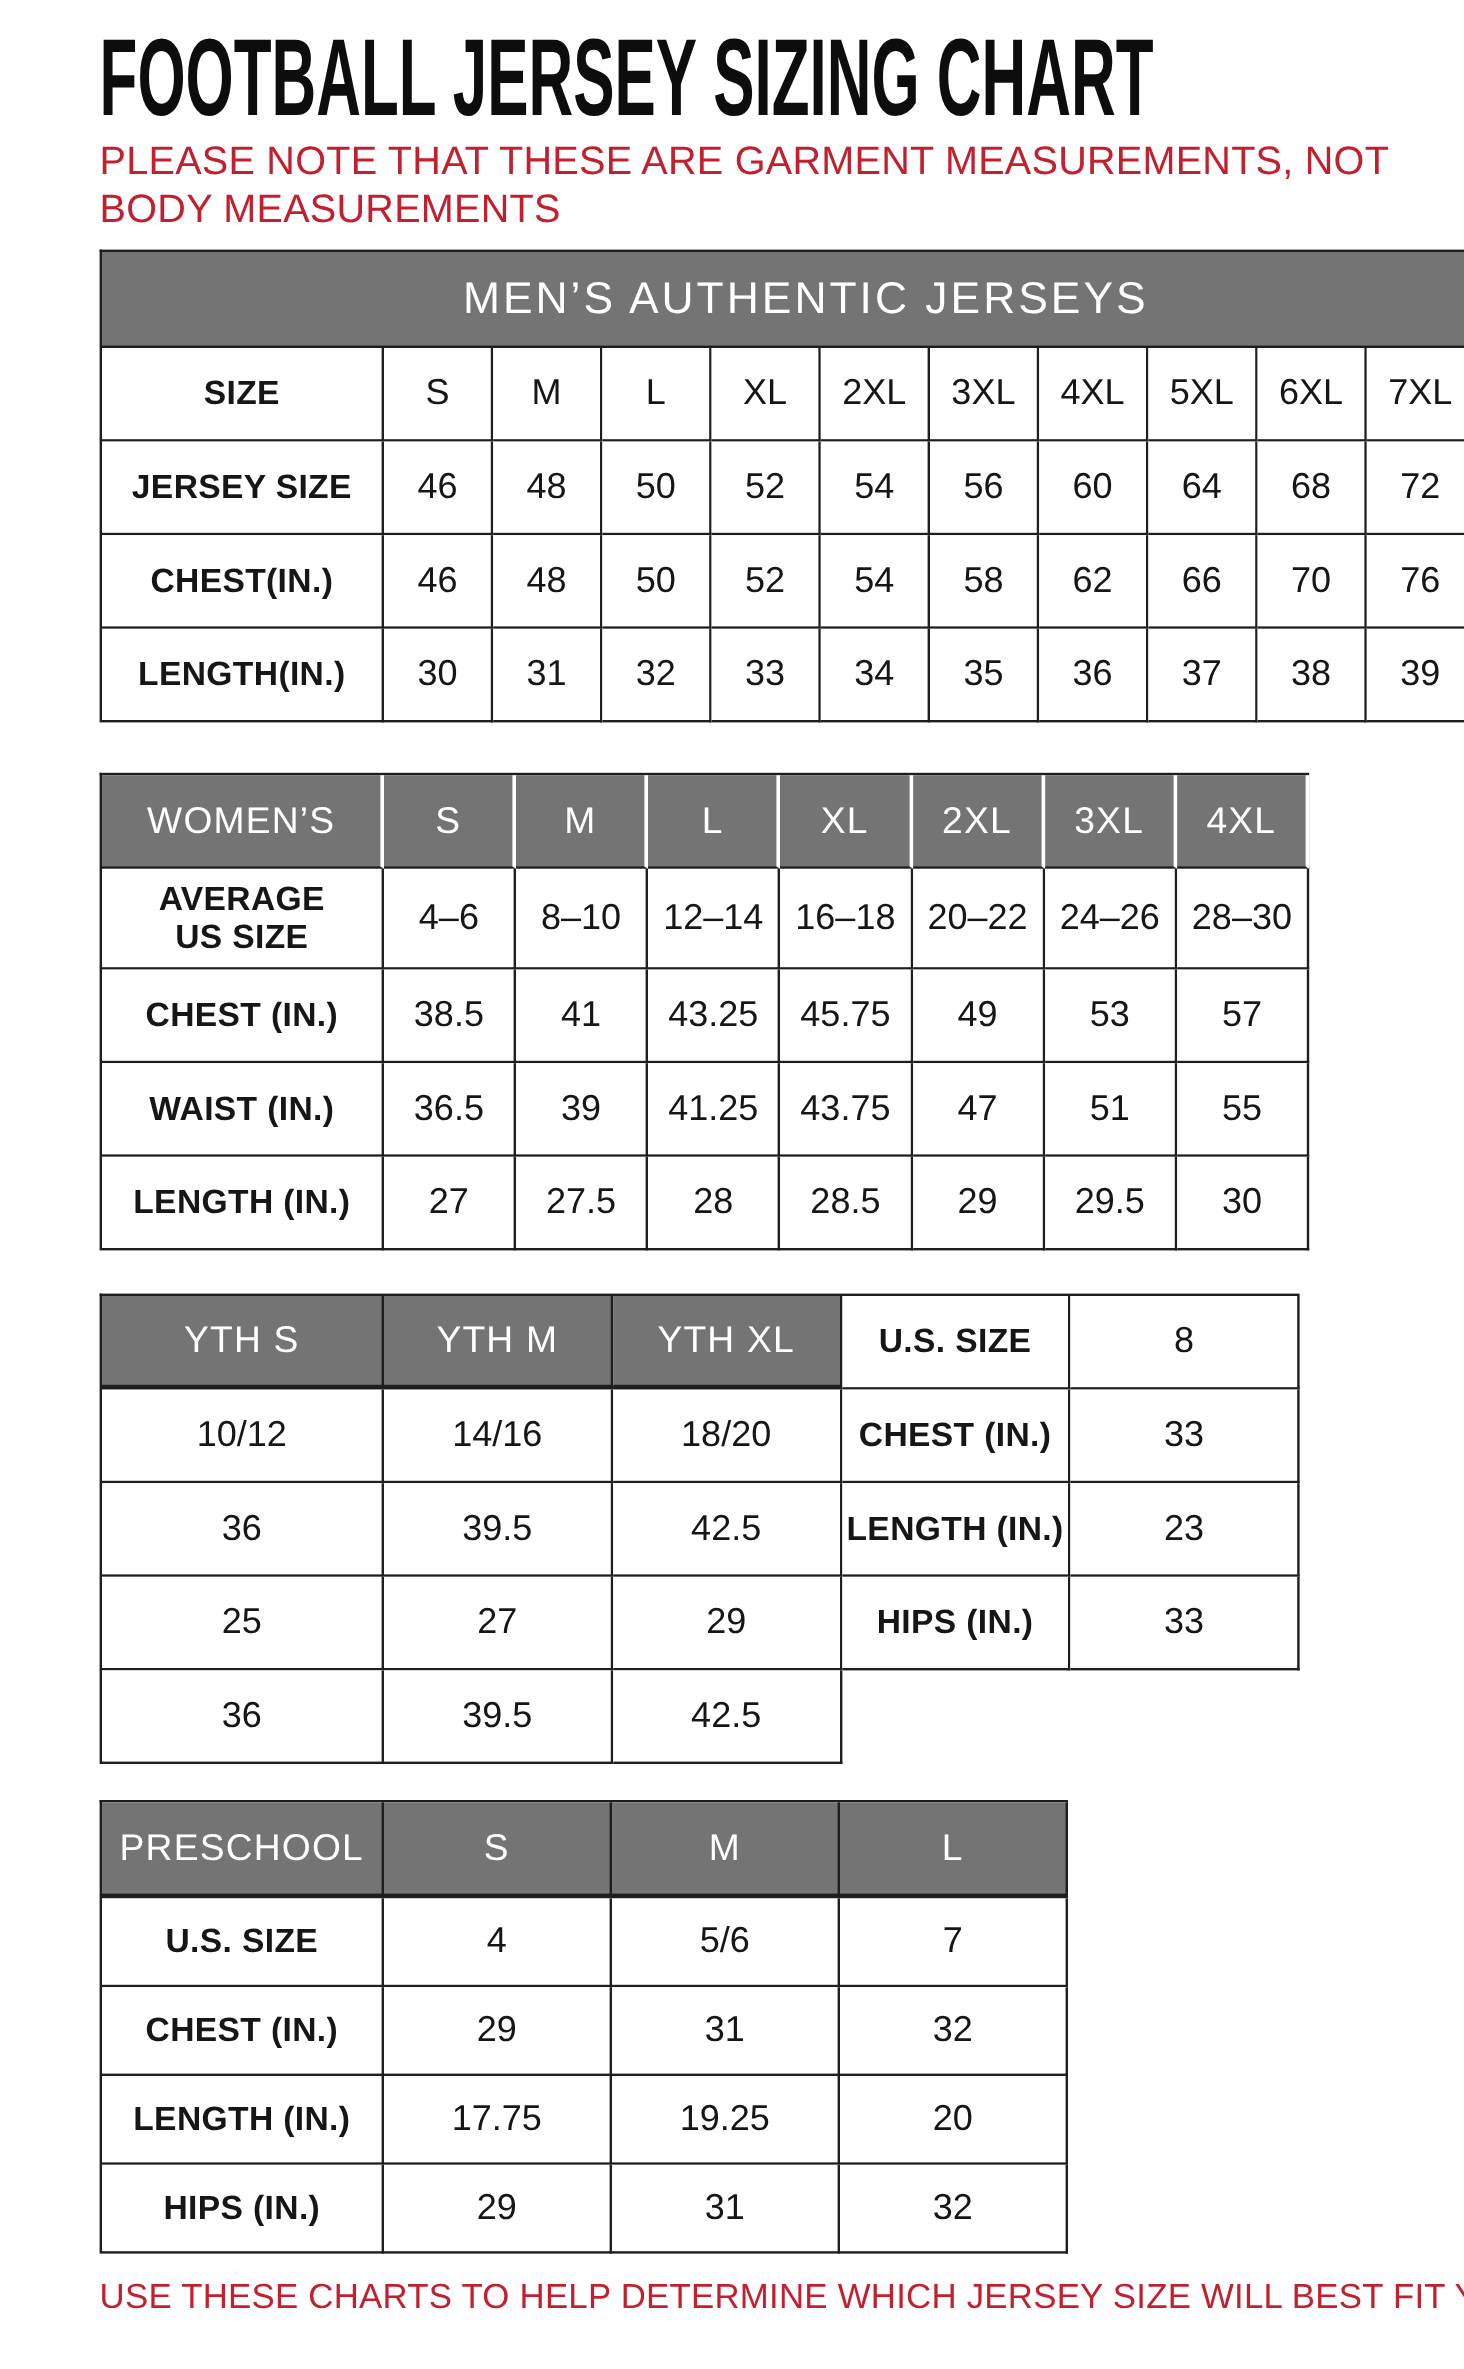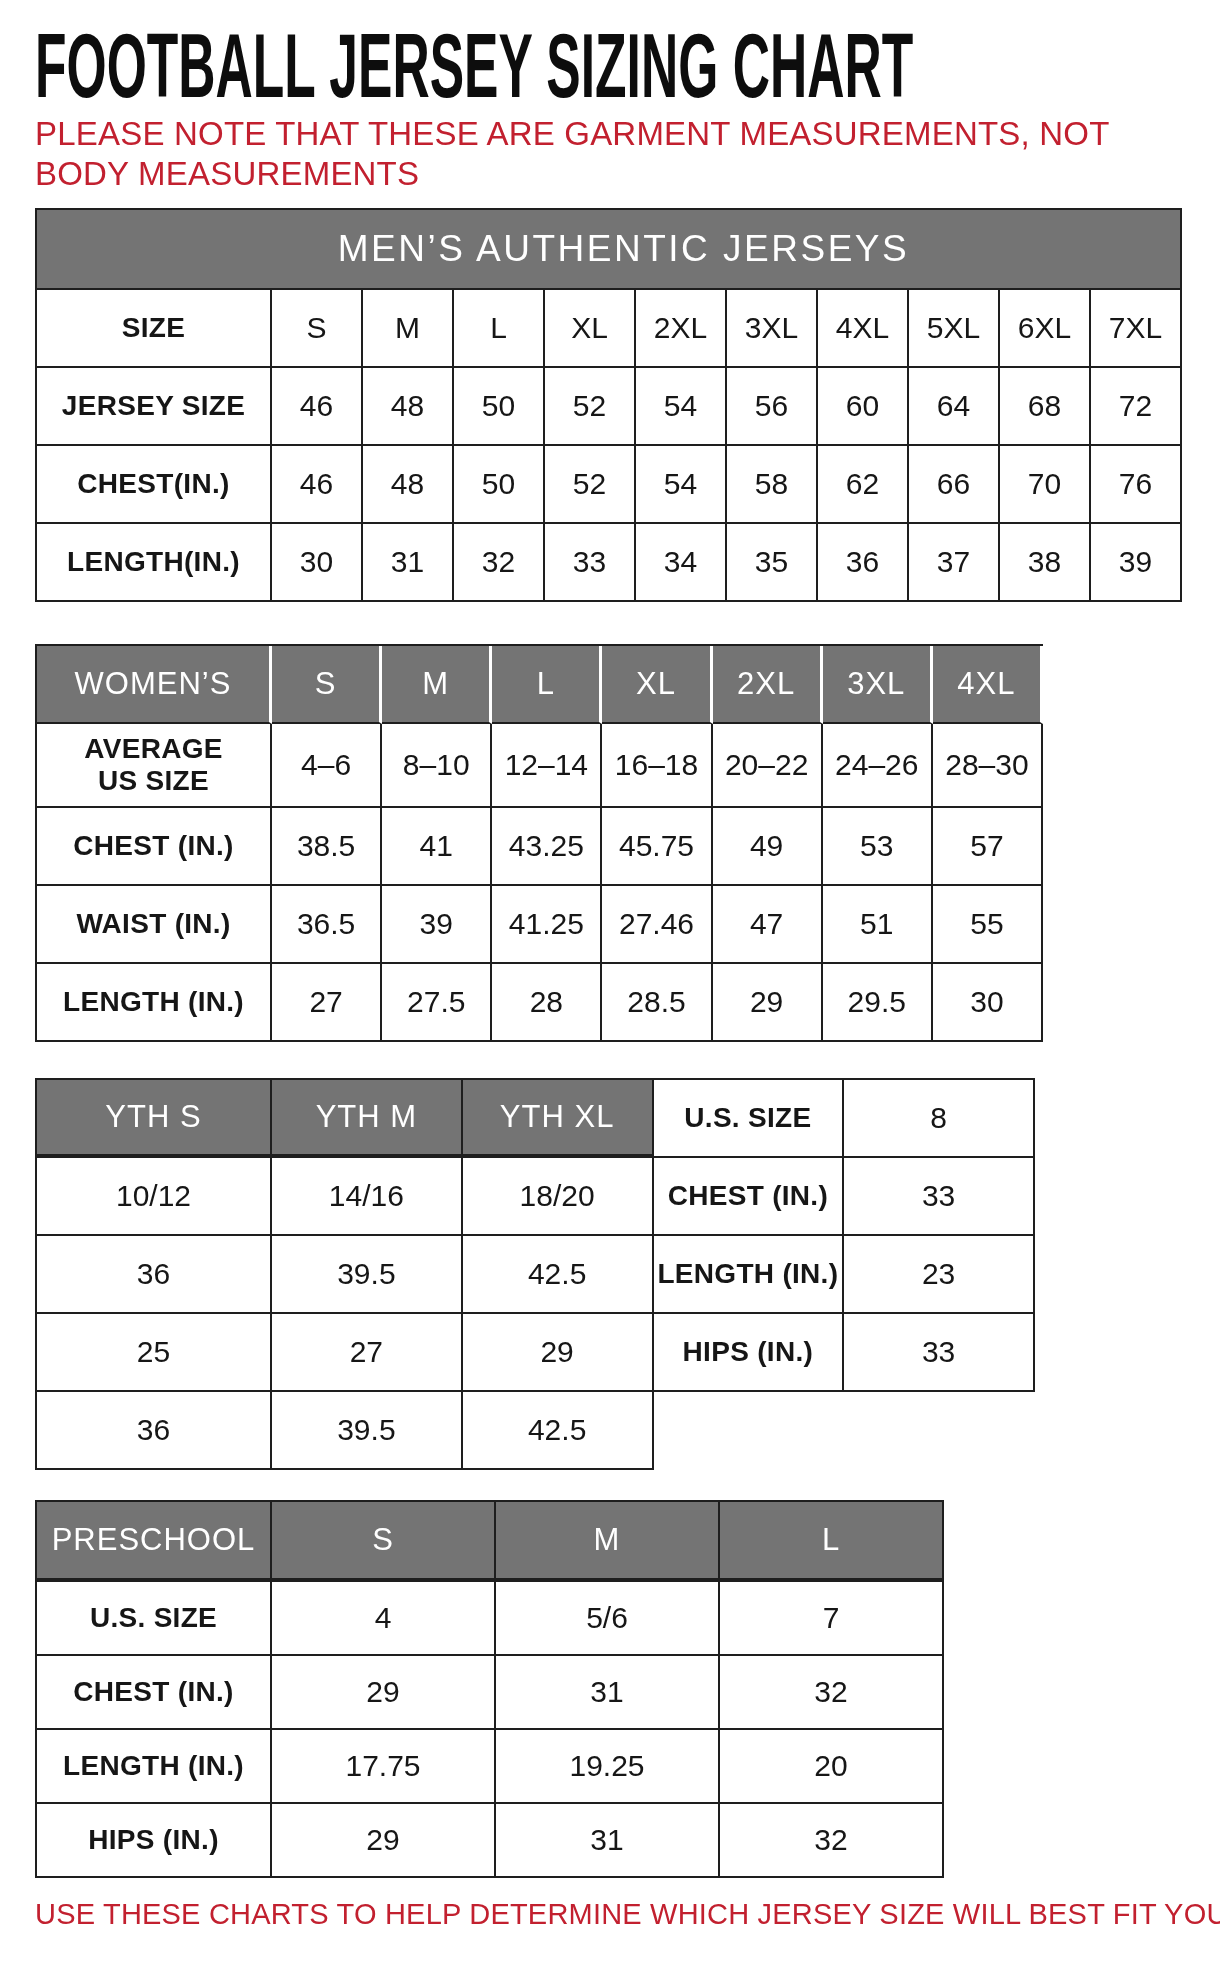--- a/index.html
+++ b/index.html
@@ -9,21 +9,21 @@
     --ink:#161616;
   }
   *{margin:0;padding:0;box-sizing:border-box;}
   html,body{background:#ffffff;}
   body{
     width:1220px;height:1974px;
     font-family:"Liberation Sans", sans-serif;
     color:var(--ink);
     overflow:hidden;
   }
-  .sheet{padding:30px 35px 8px 35px;}
+  .sheet{padding:30px 35px 8px 35px;margin-left:48px;}
 
   
   .main-title{
     font-size:86px;
     line-height:70px;
     font-weight:800;
     color:#0d0d0d;
     letter-spacing:0px;
     white-space:nowrap;
     transform:scale(0.60,1.06);
@@ -85,21 +85,21 @@
   .t-womens .grid{grid-template-columns:235px repeat(7,1fr);grid-template-rows:78px 84px 78px 78px 78px;}
   .t-womens .hdr{border-bottom:2px solid var(--border);}
   .t-womens .hdr:not(:last-of-type){border-right:3px solid #ffffff;text-align:right;}
 
   
   .t-boys{width:1000px;margin-top:36px;}
   .t-boys .grid{grid-template-columns:235px repeat(4,1fr);grid-auto-rows:78px;}
   .t-boys .hdr{border-bottom:4px solid var(--border);}
 
   
-  .t-pre{width:909px;margin-top:30px;}
+  .t-pre{width:807px;margin-top:30px;}
   .t-pre .grid{grid-template-columns:235px repeat(3,1fr);grid-template-rows:80px 74px 74px 74px 74px;}
   .t-pre .hdr{border-bottom:4px solid var(--border);}
 
   
   .footer-note{
     margin-top:20px;
     font-size:29px;
     color:var(--red);
     letter-spacing:0.2px;
     white-space:nowrap;
@@ -188,21 +188,21 @@
         <div class="cell">41</div>
         <div class="cell">43.25</div>
         <div class="cell">45.75</div>
         <div class="cell">49</div>
         <div class="cell">53</div>
         <div class="cell">57</div>
         <div class="cell lbl">WAIST (IN.)</div>
         <div class="cell">36.5</div>
         <div class="cell">39</div>
         <div class="cell">41.25</div>
-        <div class="cell">27.46</div>
+        <div class="cell">43.75</div>
         <div class="cell">47</div>
         <div class="cell">51</div>
         <div class="cell">55</div>
         <div class="cell lbl">LENGTH (IN.)</div>
         <div class="cell">27</div>
         <div class="cell">27.5</div>
         <div class="cell">28</div>
         <div class="cell">28.5</div>
         <div class="cell">29</div>
         <div class="cell">29.5</div>

